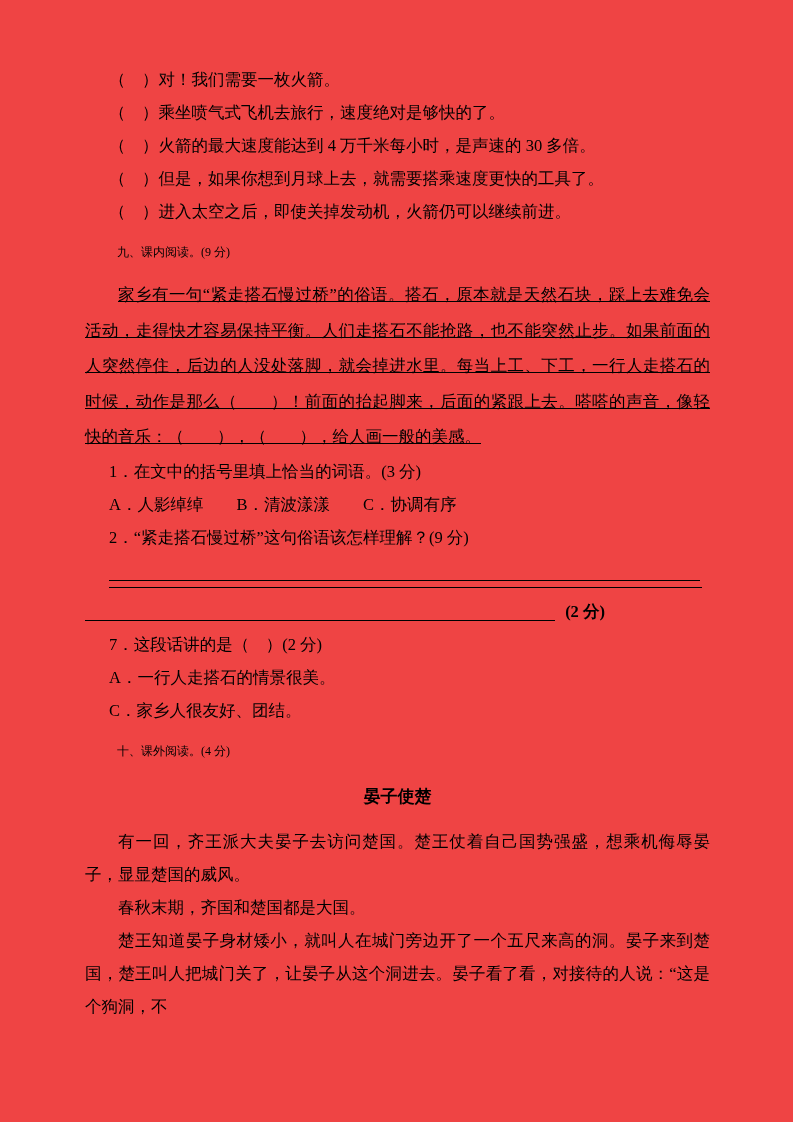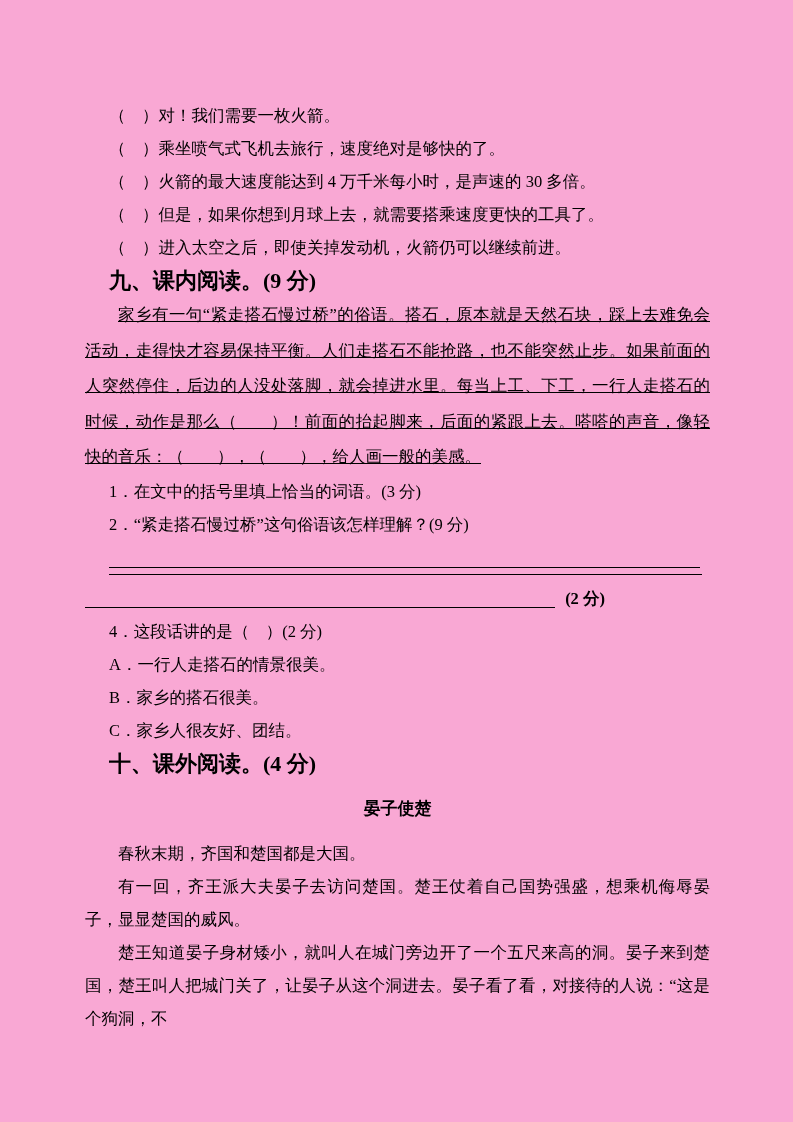--- a/index.html
+++ b/index.html
@@ -9,33 +9,33 @@
     height: 1122px;
     background: #ffffff;
     color: #000000;
     font-family: "Liberation Serif", "DejaVu Serif", serif;
     font-size: 16.5px;
   }
   .page {
     position: relative;
     width: 793px;
     height: 1122px;
-    background: #f9a8d4;
-    padding: 99px 83px 0 85px;
+    background: #ef4444;
+    padding: 63px 83px 0 85px;
     overflow: hidden;
   }
   .line {
     margin: 0;
     line-height: 33px;
     padding-left: 24px;
   }
   .section-heading {
-    margin: 0;
-    font-size: 22px;
-    font-weight: bold;
+    margin: 8px;
+    font-size: 12px;
+    font-weight: normal;
     line-height: 33px;
     padding-left: 24px;
   }
   .passage {
     margin: 0;
     line-height: 35.5px;
     text-align: justify;
     text-indent: 33px;
     text-decoration: underline;
   }
@@ -100,41 +100,41 @@
     <p class="line">（　）火箭的最大速度能达到 4 万千米每小时，是声速的 30 多倍。</p>
     <p class="line">（　）但是，如果你想到月球上去，就需要搭乘速度更快的工具了。</p>
     <p class="line">（　）进入太空之后，即使关掉发动机，火箭仍可以继续前进。</p>
   </div>
 
   <h2 class="section-heading">九、课内阅读。(9 分)</h2>
 
   <p class="passage">家乡有一句“紧走搭石慢过桥”的俗语。搭石，原本就是天然石块，踩上去难免会活动，走得快才容易保持平衡。人们走搭石不能抢路，也不能突然止步。如果前面的人突然停住，后边的人没处落脚，就会掉进水里。每当上工、下工，一行人走搭石的时候，动作是那么（　　）！前面的抬起脚来，后面的紧跟上去。嗒嗒的声音，像轻快的音乐：（　　），（　　），给人画一般的美感。</p>
 
   <p class="line">1．在文中的括号里填上恰当的词语。(3 分)</p>
+  <p class="line">A．人影绰绰　　B．清波漾漾　　C．协调有序</p>
   <p class="line">2．“紧走搭石慢过桥”这句俗语该怎样理解？(9 分)</p>
 
   <div class="blank-row">
     <span class="rule"></span>
   </div>
 
   <div class="fill-row">
     <span class="fill"></span>
   </div>
 
   <div class="fill-row2">
     <span class="fill"></span>
     <span class="score">(2 分)</span>
   </div>
 
-  <p class="line">4．这段话讲的是（　）(2 分)</p>
+  <p class="line">7．这段话讲的是（　）(2 分)</p>
   <p class="line">A．一行人走搭石的情景很美。</p>
-  <p class="line">B．家乡的搭石很美。</p>
   <p class="line">C．家乡人很友好、团结。</p>
 
   <h2 class="section-heading">十、课外阅读。(4 分)</h2>
 
   <h3 class="article-title">晏子使楚</h3>
 
+  <p class="para">有一回，齐王派大夫晏子去访问楚国。楚王仗着自己国势强盛，想乘机侮辱晏子，显显楚国的威风。</p>
   <p class="para">春秋末期，齐国和楚国都是大国。</p>
-  <p class="para">有一回，齐王派大夫晏子去访问楚国。楚王仗着自己国势强盛，想乘机侮辱晏子，显显楚国的威风。</p>
   <p class="para">楚王知道晏子身材矮小，就叫人在城门旁边开了一个五尺来高的洞。晏子来到楚国，楚王叫人把城门关了，让晏子从这个洞进去。晏子看了看，对接待的人说：“这是个狗洞，不</p>
 
 </div>
 
 </body></html>

